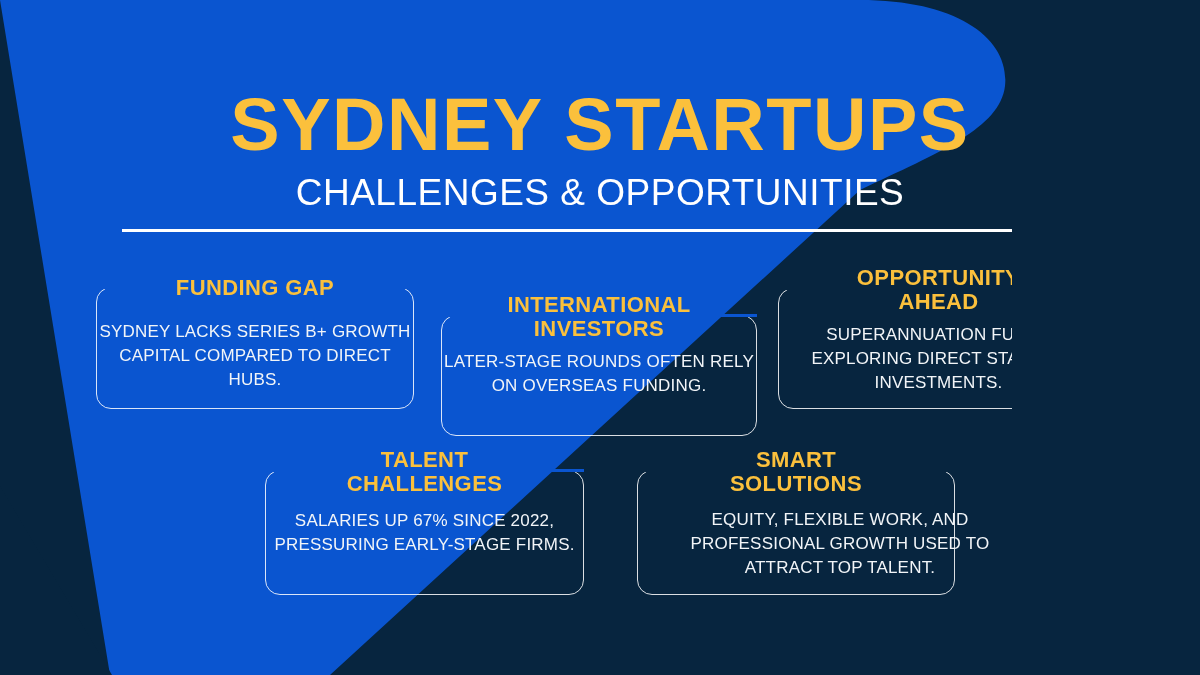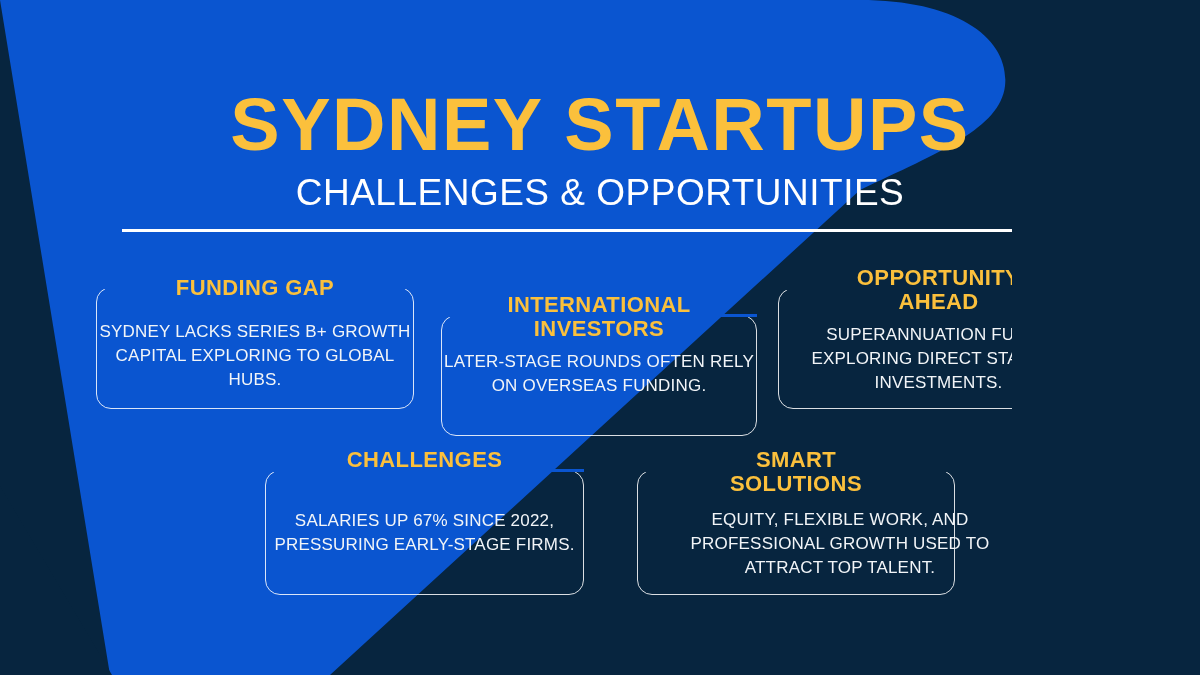--- a/index.html
+++ b/index.html
@@ -102,21 +102,21 @@
     <div class="title">SYDNEY STARTUPS</div>
     <div class="subtitle">CHALLENGES &amp; OPPORTUNITIES</div>
     <div class="rule"></div>
   </div>
 
   <div class="card" id="card-funding">
     <div class="frame"></div>
     <div class="head">
       <span>FUNDING GAP</span>
     </div>
-    <div class="body">SYDNEY LACKS SERIES B+ GROWTH CAPITAL EXPLORING TO GLOBAL HUBS.</div>
+    <div class="body">SYDNEY LACKS SERIES B+ GROWTH CAPITAL COMPARED TO DIRECT HUBS.</div>
   <div class="notch" style="left: 0px; width: 318px; top: 10px; height: 3px; background: rgb(10, 85, 208);"></div>
     </div>
 
   <div class="card" id="card-international">
     <div class="frame"></div>
     <div class="head">
       <span>INTERNATIONAL</span>
       <span>INVESTORS</span>
     </div>
     <div class="body">LATER-STAGE ROUNDS OFTEN RELY ON OVERSEAS FUNDING.</div>
@@ -129,20 +129,21 @@
       <span>OPPORTUNITY</span>
       <span>AHEAD</span>
     </div>
     <div class="body">SUPERANNUATION FUNDS EXPLORING DIRECT STARTUP INVESTMENTS.</div>
   <div class="notch" style="left: 0px; width: 321px; top: 21px; height: 3px; background: rgb(7, 37, 63);"></div>
     </div>
 
   <div class="card" id="card-talent">
     <div class="frame"></div>
     <div class="head">
+      <span>TALENT</span>
       <span>CHALLENGES</span>
     </div>
     <div class="body">SALARIES UP 67% SINCE 2022, PRESSURING EARLY-STAGE FIRMS.</div>
   <div class="notch" style="left: 0px; width: 319px; top: 21px; height: 3px; background: rgb(10, 85, 208);"></div>
     </div>
 
   <div class="card" id="card-smart">
     <div class="frame"></div>
     <div class="head">
       <span>SMART</span>

